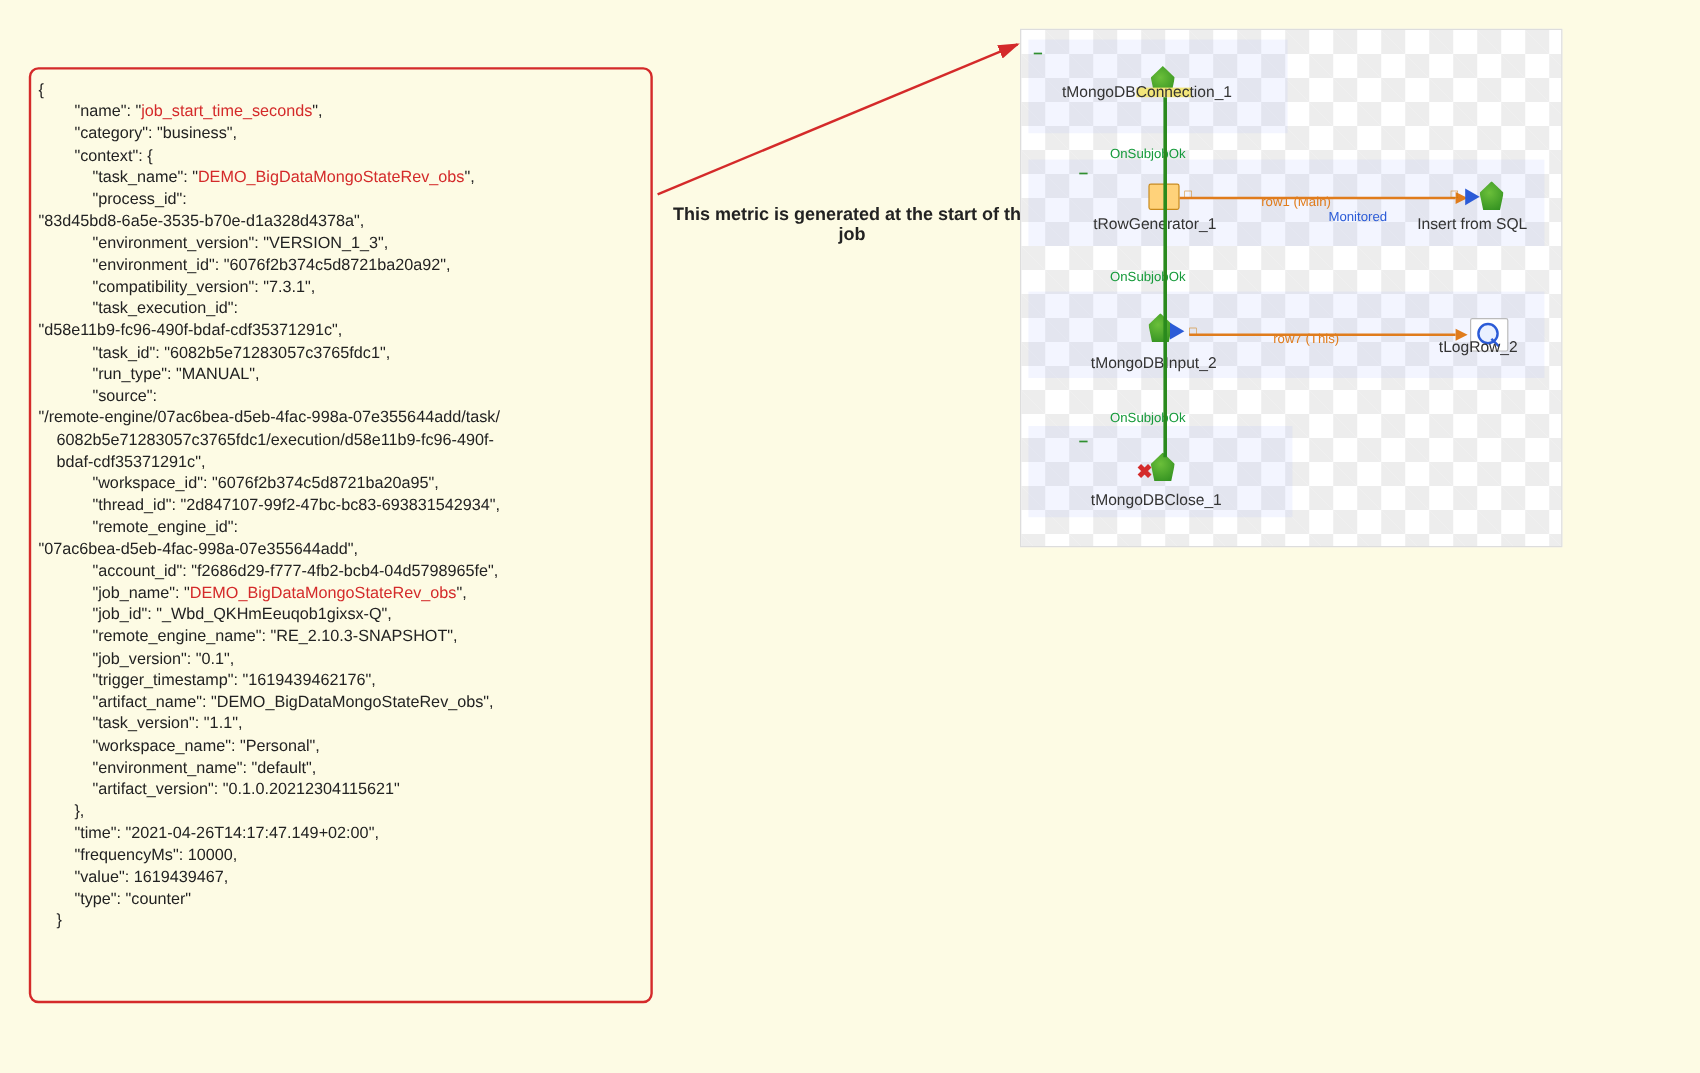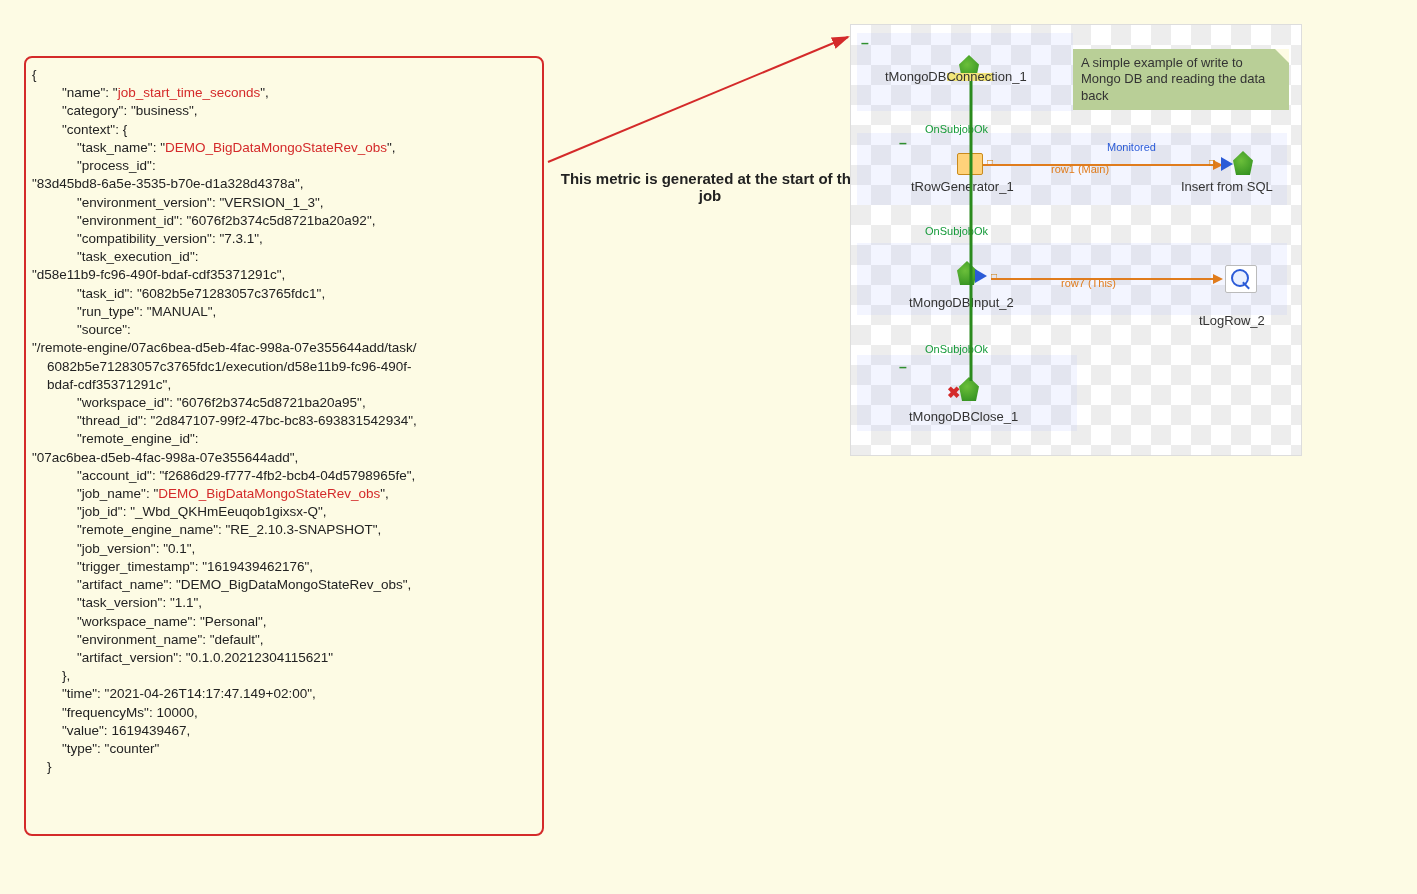--- a/index.html
+++ b/index.html
@@ -21,21 +21,21 @@
       linear-gradient(45deg,#ededed 25%,transparent 25%,transparent 75%,#ededed 75%,#ededed);
     background-size:40px 40px;
     background-position:0 0,20px 20px;
     border:1px solid #ddd;
   }
   .canvas .abs{position:absolute;}
   .node-label{font-size:13px;color:#333;white-space:nowrap;}
   .link-label{font-size:11px;}
   .green{color:#159a3a;}
   .orange{color:#e07c1c;}
-  .blue{color:#2b5bd7;}
+  .blue{color:#2b5bd7;margin-top:34px;}
   .box{background:#fff;border:1px solid #bbb;border-radius:2px;}
   .mini-green{color:#2f8f2f;font-weight:700;}
   
   .note{position:absolute;background:#b9cf97;color:#333;font-size:13px;padding:6px 8px;width:200px;line-height:1.25;}
   .note:before{content:"";position:absolute;top:0;right:0;border-style:solid;border-width:0 14px 14px 0;border-color:transparent #fdfbe4 transparent transparent;}
   .leaf{display:inline-block;width:20px;height:24px;background:radial-gradient(circle at 40% 40%,#6bbf3a,#2a8a1d);clip-path:polygon(50% 0,100% 40%,85% 100%,15% 100%,0 40%);}
   .square-icon{width:24px;height:20px;background:#ffd27a;border:1px solid #c98a1d;border-radius:2px;}
   .magnifier{width:22px;height:22px;position:relative;}
   .magnifier .lens{position:absolute;width:14px;height:14px;border:2px solid #2b5bd7;border-radius:50%;top:1px;left:1px;background:#e9f0ff;}
   .magnifier .handle{position:absolute;width:2px;height:9px;background:#2b5bd7;transform:rotate(-45deg);left:15px;top:13px;}
@@ -99,23 +99,20 @@
         <marker id="ah" markerWidth="10" markerHeight="10" refX="8" refY="3" orient="auto">
           <path d="M0,0 L9,3 L0,6 Z" fill="#d42a2a"></path>
         </marker>
       </defs>
       <line x1="0" y1="130" x2="300" y2="5" stroke="#d42a2a" stroke-width="2" marker-end="url(#ah)"></line>
     </svg>
   </div>
 
   <div class="canvas">
 
-    <div class="note abs" style="left:222px;top:24px;">
-      <span>A simple example of write to Mongo DB and reading the data back</span>
-    </div>
 
     <div class="abs" style="left:6px;top:8px;width:216px;height:78px;background:rgba(160,170,255,0.12);"></div>
     <div class="abs" style="left:6px;top:108px;width:430px;height:72px;background:rgba(160,170,255,0.12);"></div>
     <div class="abs" style="left:6px;top:218px;width:430px;height:72px;background:rgba(160,170,255,0.12);"></div>
     <div class="abs" style="left:6px;top:330px;width:220px;height:76px;background:rgba(160,170,255,0.12);"></div>
 
     <span class="abs mini-green" style="left:10px;top:10px;">–</span>
     <span class="abs mini-green" style="left:48px;top:110px;">–</span>
     <span class="abs mini-green" style="left:48px;top:334px;">–</span>
 
@@ -159,21 +156,21 @@
       <polygon points="222,1 232,6 222,11" fill="#e07c1c"></polygon>
     </svg>
     <div class="abs link-label orange" style="left:210px;top:252px;">row7 (This)</div>
 
     <div class="abs box" style="left:374px;top:240px;width:30px;height:26px;">
       <div class="magnifier abs" style="left:4px;top:2px;">
         <div class="lens"></div>
           <div class="handle"></div>
       </div>
     </div>
-    <div class="abs node-label" style="left:348px;top:288px;">tLogRow_2</div>
+    <div class="abs node-label" style="left:348px;top:256px;">tLogRow_2</div>
 
     <div class="abs link-label green" style="left:74px;top:318px;">OnSubjobOk</div>
 
     <div class="abs" style="left:108px;top:352px;">
       <span class="leaf"></span>
     </div>
     <span class="abs xmark" style="left:96px;top:358px;">✖</span>
     <div class="abs node-label" style="left:58px;top:384px;">tMongoDBClose_1</div>
 
     <svg class="abs" style="left:117px;top:56px;" width="6" height="300">

